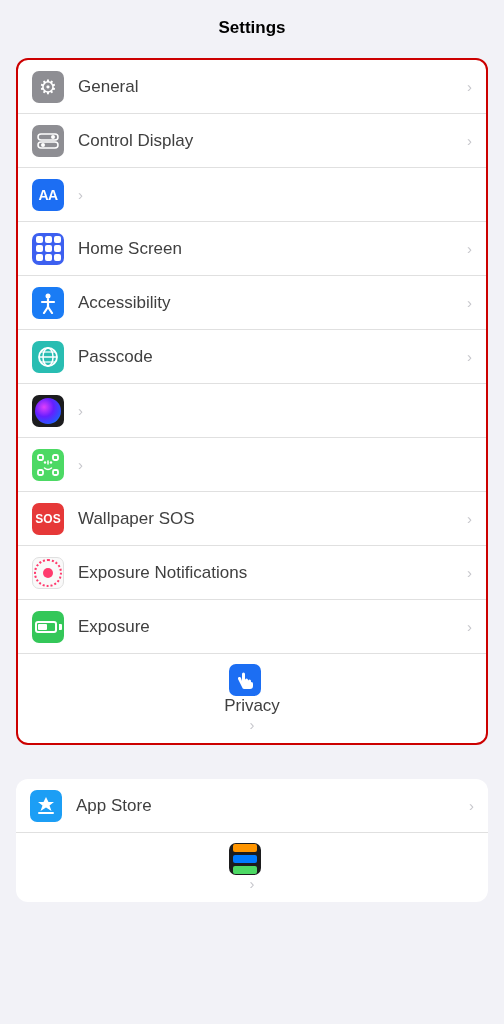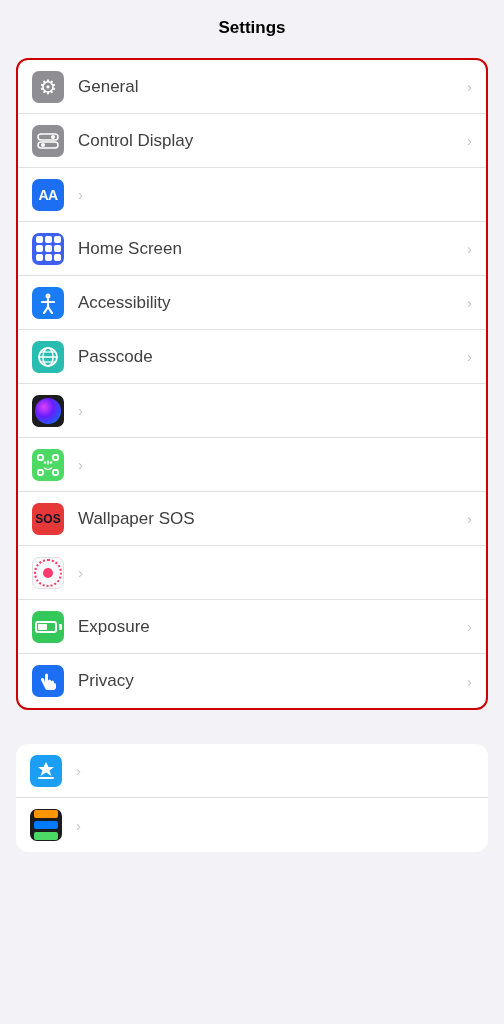--- a/index.html
+++ b/index.html
@@ -29,20 +29,21 @@
       display: flex;
       align-items: center;
       padding: 10px 14px;
       border-bottom: 0.5px solid #e0e0e0;
       cursor: pointer;
       min-height: 54px;
     }
 
     .settings-row:last-child {
       border-bottom: none;
+      flex-direction: column;
     }
 
     .icon-wrap {
       width: 32px;
       height: 32px;
       border-radius: 7px;
       display: flex;
       align-items: center;
       justify-content: center;
       margin-right: 14px;
@@ -108,21 +109,21 @@
     
     .siri-ball {
       width: 26px;
       height: 26px;
       border-radius: 50%;
       background: radial-gradient(circle at 35% 35%, #e040fb, #651fff 40%, #304ffe 70%, #00b0ff 100%);
     }
 
     
     .sos-text {
-      color: #0f172a;
+      color: #ffffff;
       font-weight: 800;
       font-size: 12px;
       letter-spacing: 0px;
     }
 
     
     .exposure-wrap {
       width: 30px;
       height: 30px;
       position: relative;
@@ -294,20 +295,21 @@
       <span class="row-label">Wallpaper SOS</span>
       <span class="chevron">›</span>
     </div>
     <div class="settings-row">
       <div class="icon-wrap bg-pink-exposure" style="background: rgb(249, 249, 249); border: 1px solid rgb(224, 224, 224);">
         <div class="exposure-wrap">
           <div class="exposure-ring"></div>
           <div class="exposure-center"></div>
         </div>
       </div>
+      <span class="row-label">Exposure Notifications</span>
       <span class="chevron">›</span>
     </div>
     <div class="settings-row">
       <div class="icon-wrap bg-green-bat" style="background: rgb(52, 199, 89);">
         <div class="battery-icon-wrap">
           <div class="battery-body">
             <div class="battery-fill"></div>
           </div>
           <div class="battery-tip"></div>
         </div>
@@ -329,20 +331,21 @@
 <div style="height: 18px;"></div>
 
 <div class="settings-group" id="group2-container">
     <div class="settings-row">
       <div class="icon-wrap bg-blue-appstore">
         <svg width="22" height="22" viewBox="0 0 22 22">
         <path d="M11 2 L13.5 7 L19 7 L14.5 10.5 L16.5 16 L11 12.5 L5.5 16 L7.5 10.5 L3 7 L8.5 7 Z" fill="white"></path>
         <line x1="4" y1="18" x2="18" y2="18" stroke="white" stroke-width="2" stroke-linecap="round"></line>
       </svg>
       </div>
+      <span class="row-label">App Store</span>
       <span class="chevron">›</span>
     </div>
     <div class="settings-row">
       <div class="icon-wrap bg-wallet" style="background: rgb(28, 28, 30);">
         <div class="wallet-icon">
           <div class="wallet-card wallet-card-1"></div>
           <div class="wallet-card wallet-card-2"></div>
           <div class="wallet-card wallet-card-3"></div>
         </div>
       </div>

